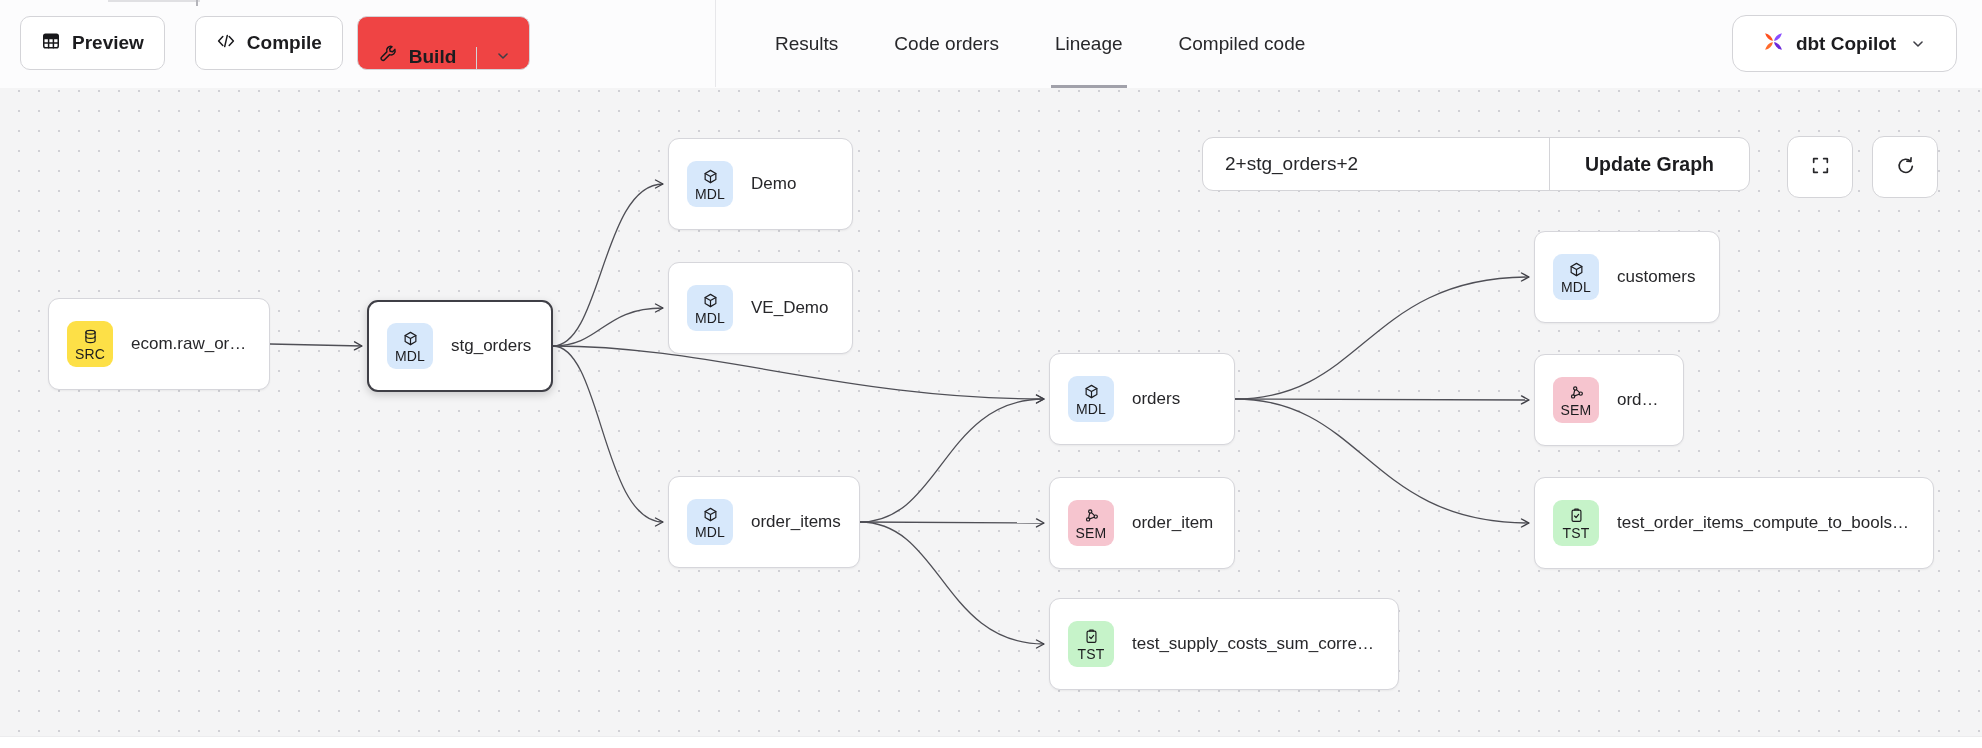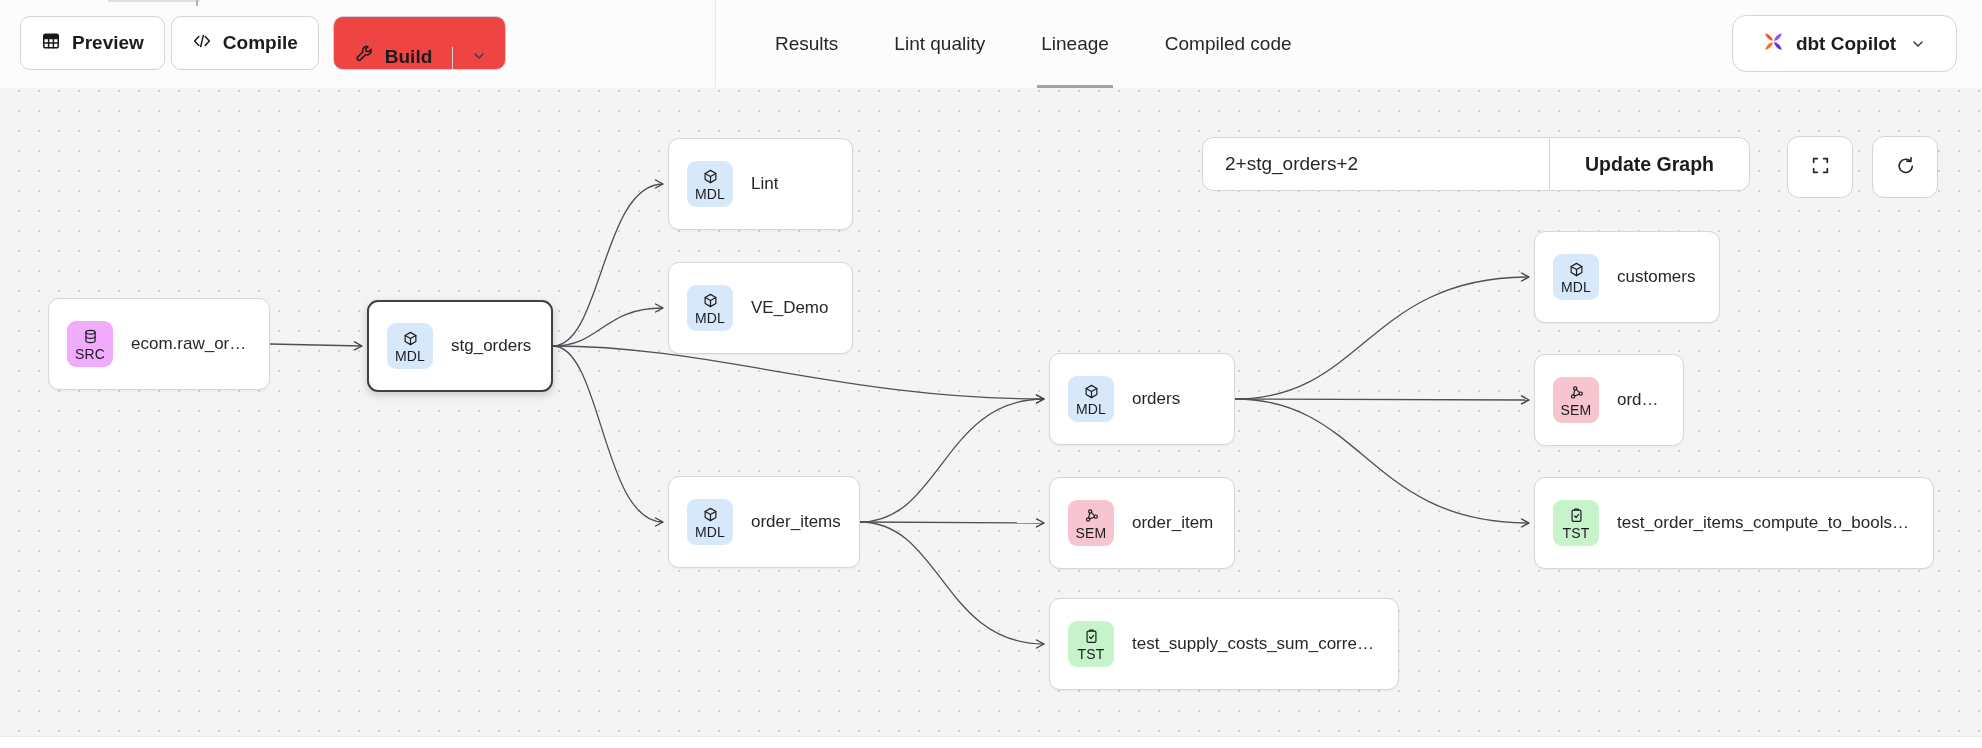--- a/index.html
+++ b/index.html
@@ -123,21 +123,21 @@
         <svg width="20" height="20" viewBox="0 0 20 20" fill="none" stroke="#18181b" stroke-width="1.5" stroke-linecap="round" stroke-linejoin="round">
           <rect x="2.75" y="3.25" width="14.5" height="13.5" rx="1.8" fill="#18181b" stroke="none" opacity="0"></rect>
           <path d="M2.75 5.05a1.8 1.8 0 0 1 1.8-1.8h10.9a1.8 1.8 0 0 1 1.8 1.8V7.5H2.75z" fill="#18181b" stroke="none"></path>
           <rect x="2.75" y="3.25" width="14.5" height="13.5" rx="1.8"></rect>
           <path d="M2.75 7.5h14.5M2.75 12h14.5M7.6 7.5v9.25M12.4 7.5v9.25"></path>
         </svg>
       </span>
       <span>Preview</span>
     </button>
 
-    <button class="btn" style="margin-left:6px;">
+    <button class="btn" style="margin-left:30px;">
       <span>
         <svg width="20" height="20" viewBox="0 0 20 20" fill="none" stroke="#18181b" stroke-width="1.5" stroke-linecap="round" stroke-linejoin="round">
           <path d="M6.8 5.6 2.6 10l4.2 4.4M13.2 5.6 17.4 10l-4.2 4.4M11.3 4.4 8.7 15.6"></path>
         </svg>
       </span>
       <span>Compile</span>
     </button>
 
     <div class="split" style="margin-left:14px;">
       <span class="main">
@@ -156,21 +156,21 @@
         </span>
       </span>
     </div>
 
   </div>
 
   <div class="toolbar-divider"></div>
 
   <div class="tabs">
     <div class="tab">Results</div>
-    <div class="tab">Lint quality</div>
+    <div class="tab">Code orders</div>
     <div class="tab active">Lineage</div>
     <div class="tab">Compiled code</div>
   </div>
 
   <button class="copilot-btn">
     <span>
       <svg width="23" height="23" viewBox="0 0 22 22">
         <path d="M3 3c3.9 1 6.6 3.4 7.6 7.6C6.4 9.6 4 6.9 3 3z" fill="#ff4f1f"></path>
         <path d="M19 3c-1 3.9-3.4 6.6-7.6 7.6C12.4 6.4 15.1 4 19 3z" fill="#8a4dff"></path>
         <path d="M19 19c-3.9-1-6.6-3.4-7.6-7.6 4.2 1 6.6 3.7 7.6 7.6z" fill="#6d28d9"></path>
@@ -204,21 +204,21 @@
         <path d="M860,434 L1044,435" marker-end="url(#arrow)"></path>
         <path d="M860,434 C940.96,434 942.8,556 1044,556" marker-end="url(#arrow)"></path>
         <path d="M1235,311 C1364.3600000000001,311 1367.3,189 1529,189" marker-end="url(#arrow)"></path>
         <path d="M1235,311 L1529,312" marker-end="url(#arrow)"></path>
         <path d="M1235,311 C1364.3600000000001,311 1367.3,435 1529,435" marker-end="url(#arrow)"></path>
       </g>
   </svg>
 
   <div id="nodes-layer">
       <div class="node" style="left: 48px; top: 210px; width: 222px;">
-        <span class="badge" style="background: #f0abfc;">
+        <span class="badge" style="background: #fde047;">
           <span style="display: flex; width: 17px; height: 17px;">
             <svg viewBox="0 0 20 20" fill="none" stroke="#1c1c1f" stroke-width="1.4" stroke-linecap="round">
               <ellipse cx="10" cy="4.9" rx="5.4" ry="2.2"></ellipse>
               <path d="M4.6 4.9v5.1c0 1.2 2.4 2.2 5.4 2.2s5.4-1 5.4-2.2V4.9"></path>
               <path d="M4.6 10v5c0 1.2 2.4 2.2 5.4 2.2s5.4-1 5.4-2.2v-5"></path>
             </svg>
           </span>
           <span class="badge-label">SRC</span>
         </span>
         <span class="node-label">ecom.raw_orders</span>
@@ -238,21 +238,21 @@
       <div class="node" style="left: 668px; top: 50px; width: 185px;">
         <span class="badge" style="background: rgb(215, 232, 251);">
           <span style="display: flex; width: 17px; height: 17px;">
             <svg viewBox="0 0 20 20" fill="none" stroke="#1c1c1f" stroke-width="1.4" stroke-linecap="round" stroke-linejoin="round">
               <path d="M10 2.8 16.3 6.4v7.2L10 17.2 3.7 13.6V6.4z"></path>
               <path d="M3.7 6.4 10 10l6.3-3.6M10 10v7.2"></path>
             </svg>
           </span>
           <span class="badge-label">MDL</span>
         </span>
-        <span class="node-label">Lint</span>
+        <span class="node-label">Demo</span>
       </div>
       <div class="node" style="left: 668px; top: 174px; width: 185px;">
         <span class="badge" style="background: rgb(215, 232, 251);">
           <span style="display: flex; width: 17px; height: 17px;">
             <svg viewBox="0 0 20 20" fill="none" stroke="#1c1c1f" stroke-width="1.4" stroke-linecap="round" stroke-linejoin="round">
               <path d="M10 2.8 16.3 6.4v7.2L10 17.2 3.7 13.6V6.4z"></path>
               <path d="M3.7 6.4 10 10l6.3-3.6M10 10v7.2"></path>
             </svg>
           </span>
           <span class="badge-label">MDL</span>

